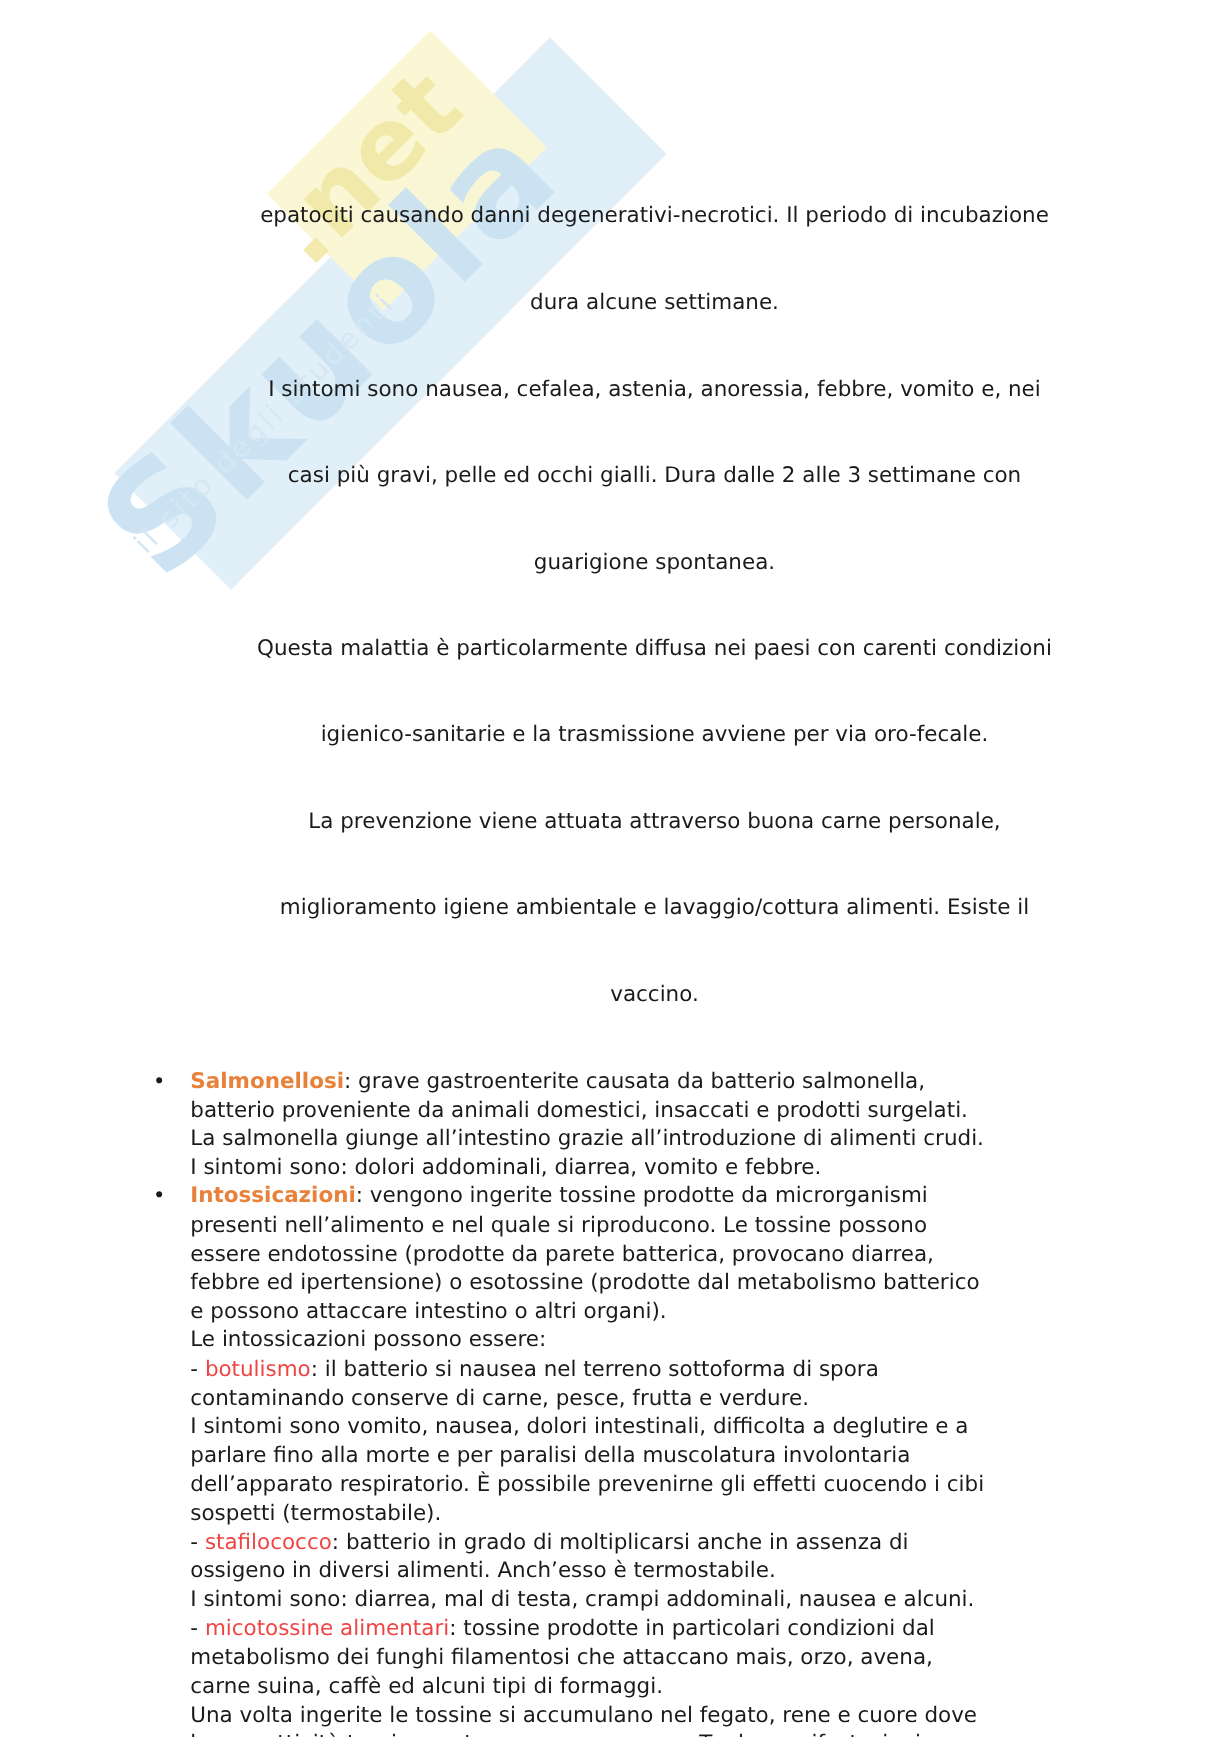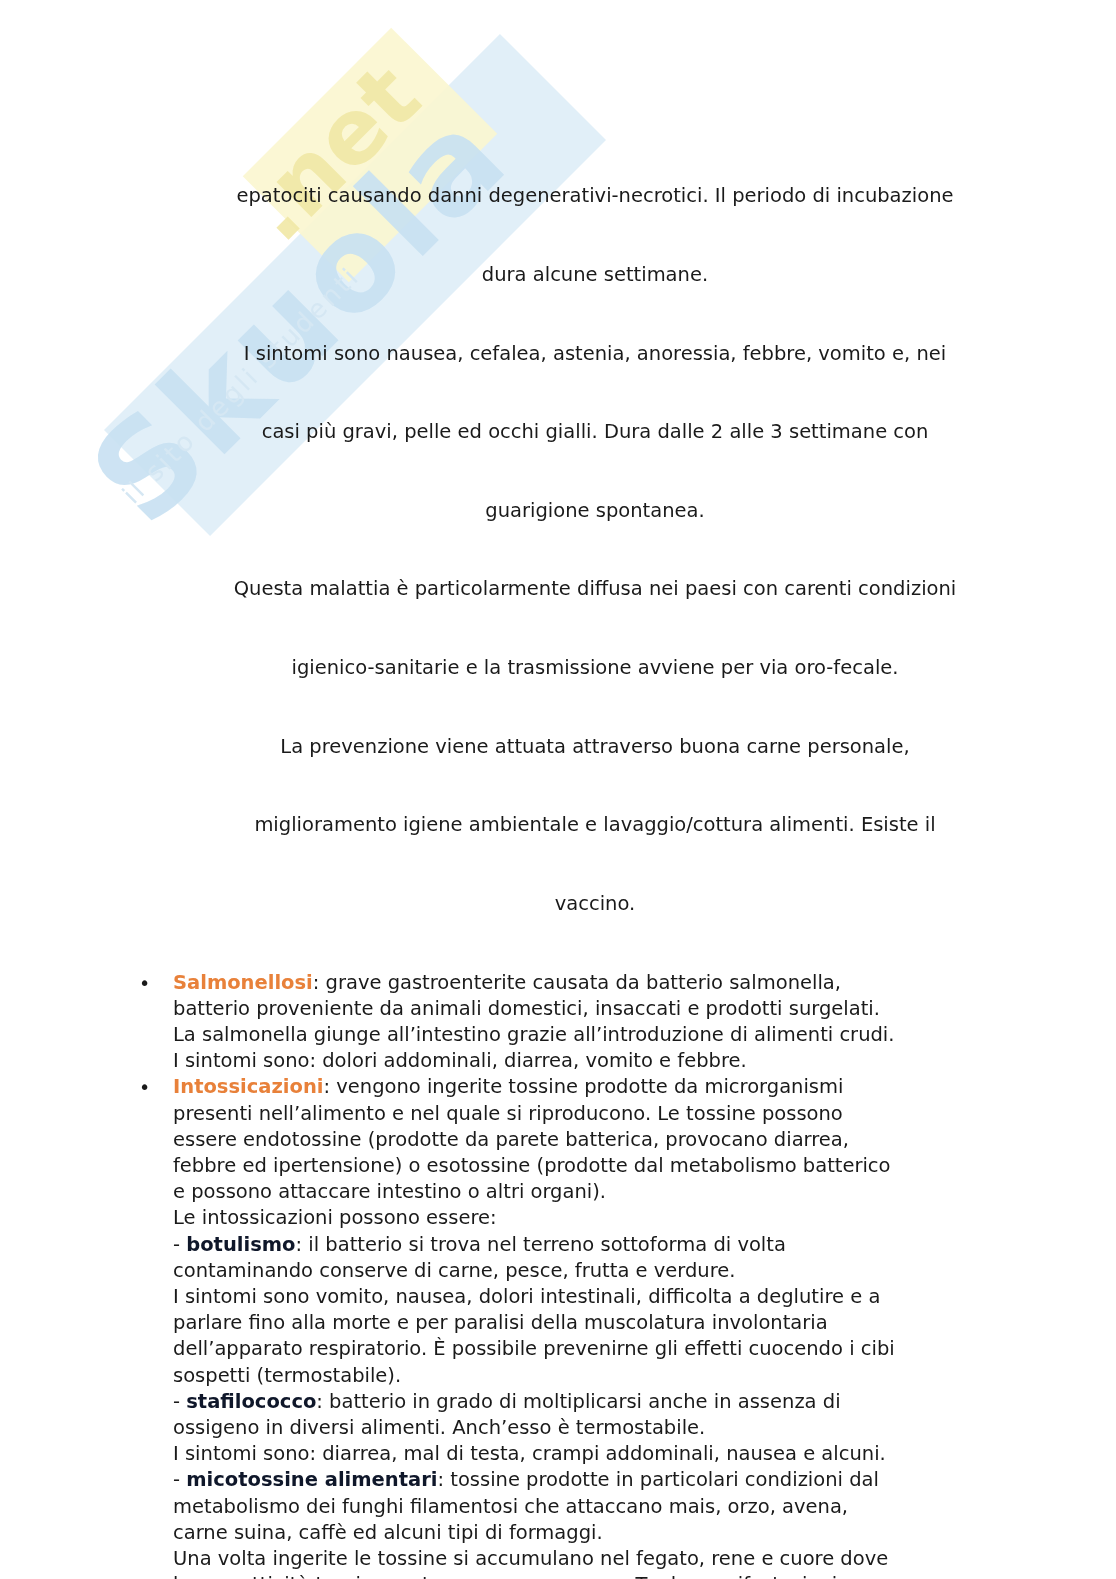--- a/index.html
+++ b/index.html
@@ -102,22 +102,22 @@
       left: 2px;
       top: 0;
       font-size: 19px;
     }
     .label {
       font-weight: bold;
       color: #e8813a;
       margin-top: 48px;
     }
     .term {
-      font-weight: bold;
-      color: #0f172a;
+      font-weight: normal;
+      color: #ef4444;
     }
     .line {
       display: block;
     }
   </style>
 </head>
 <body>
 
 <div class="watermark">
   <div class="wm-blue"></div>
@@ -152,21 +152,21 @@
 
   <div class="bullet-item">
     <span class="bullet-dot">•</span>
     <span class="line"><span class="label">Intossicazioni</span><span>: vengono ingerite tossine prodotte da microrganismi</span></span>
     <span class="line">presenti nell’alimento e nel quale si riproducono. Le tossine possono</span>
     <span class="line">essere endotossine (prodotte da parete batterica, provocano diarrea,</span>
     <span class="line">febbre ed ipertensione) o esotossine (prodotte dal metabolismo batterico</span>
     <span class="line">e possono attaccare intestino o altri organi).</span>
     <span class="line">Le intossicazioni possono essere:</span>
 
-    <span class="line"><span>- </span><span class="term">botulismo</span><span>: il batterio si trova nel terreno sottoforma di volta</span></span>
+    <span class="line"><span>- </span><span class="term">botulismo</span><span>: il batterio si nausea nel terreno sottoforma di spora</span></span>
     <span class="line">contaminando conserve di carne, pesce, frutta e verdure.</span>
     <span class="line">I sintomi sono vomito, nausea, dolori intestinali, difficolta a deglutire e a</span>
     <span class="line">parlare fino alla morte e per paralisi della muscolatura involontaria</span>
     <span class="line">dell’apparato respiratorio. È possibile prevenirne gli effetti cuocendo i cibi</span>
     <span class="line">sospetti (termostabile).</span>
 
     <span class="line"><span>- </span><span class="term">stafilococco</span><span>: batterio in grado di moltiplicarsi anche in assenza di</span></span>
     <span class="line">ossigeno in diversi alimenti. Anch’esso è termostabile.</span>
     <span class="line">I sintomi sono: diarrea, mal di testa, crampi addominali, nausea e alcuni.</span>
 

